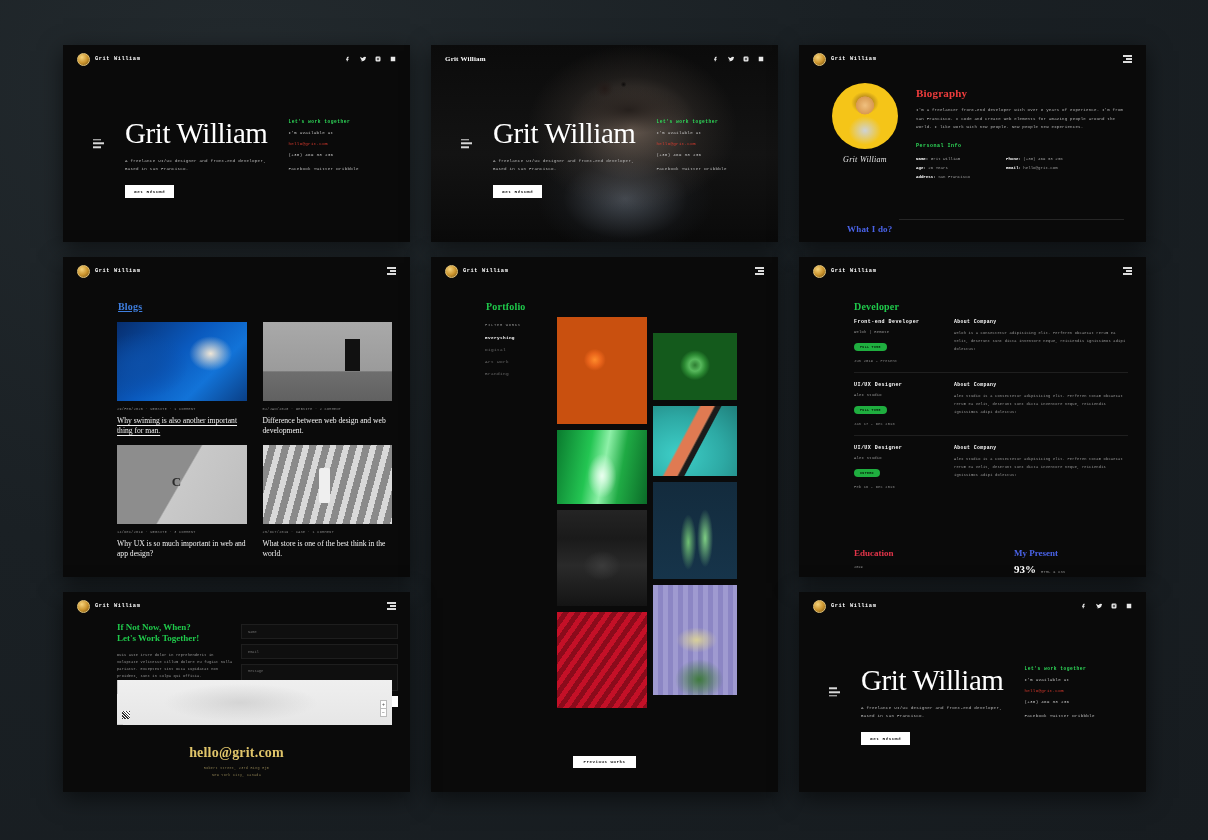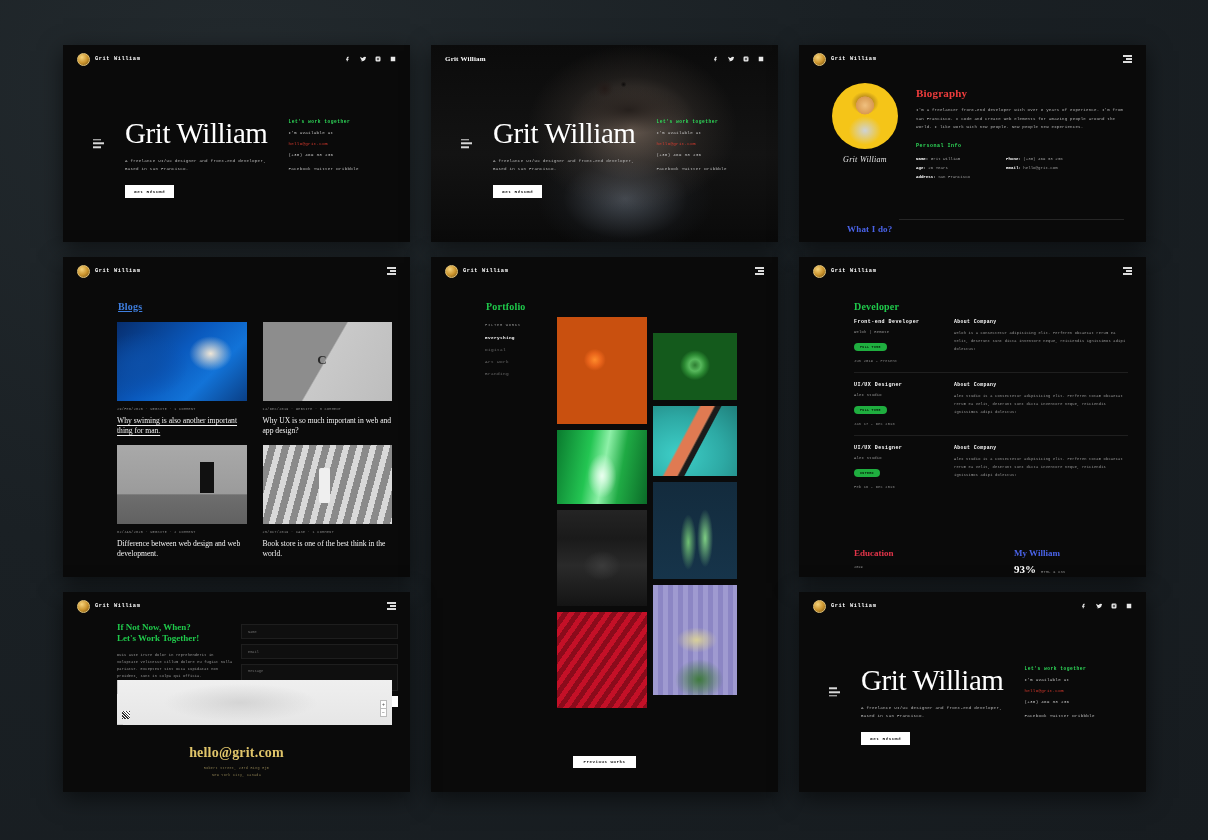--- a/index.html
+++ b/index.html
@@ -555,33 +555,33 @@
           </div>
     </div>
     <div class="sec-title blue">Blogs</div>
     <div class="blog-grid">
       <div class="blog-card">
         <div class="blog-img bi-swim"></div>
         <div class="blog-meta">29/FEB/2020  ·  WEBSITE  ·  1 COMMENT</div>
         <div class="blog-title underline">Why swiming is also another important thing for man.</div>
       </div>
       <div class="blog-card">
+        <div class="blog-img bi-door"></div>
+        <div class="blog-meta">02/JAN/2020  ·  WEBSITE  ·  2 COMMENT</div>
+        <div class="blog-title">Difference between web design and web development.</div>
+      </div>
+      <div class="blog-card">
         <div class="blog-img bi-c"></div>
         <div class="blog-meta">14/DEC/2019  ·  WEBSITE  ·  3 COMMENT</div>
         <div class="blog-title">Why UX is so much important in web and app design?</div>
       </div>
       <div class="blog-card">
-        <div class="blog-img bi-door"></div>
-        <div class="blog-meta">02/JAN/2020  ·  WEBSITE  ·  2 COMMENT</div>
-        <div class="blog-title">Difference between web design and web development.</div>
-      </div>
-      <div class="blog-card">
         <div class="blog-img bi-bottle"></div>
         <div class="blog-meta">25/OCT/2019  ·  CASE  ·  1 COMMENT</div>
-        <div class="blog-title">Book store is one of the best think in the world.</div>
+        <div class="blog-title">What store is one of the best think in the world.</div>
       </div>
     </div>
   </div>
 
   <div class="panel" style="grid-row: span 2;">
     <div class="topbar">
       <div class="brand">
         <span class="brand-avatar"></span>
         <span class="brand-name">Grit William</span>
       </div>
@@ -670,21 +670,21 @@
           <div class="exp-desc">Alex Studio is a consectetur adipisicing elit. Perferen totam obcaecat rerum ea velit, deserunt sunt dicta inventore neque, reiciendis ignissimos adipi dolectus!</div>
         </div>
       </div>
     </div>
     <div class="exp-bottom">
       <div class="eb-col">
         <div class="eb-title red">Education</div>
         <div class="eb-year">2019</div>
       </div>
       <div class="eb-col">
-        <div class="eb-title blue">My William</div>
+        <div class="eb-title blue">My Present</div>
         <div class="skill-row">
           <span class="skill-pct">93%</span>
           <span class="skill-label">HTML &amp; CSS</span>
         </div>
       </div>
     </div>
   </div>
 
   <div class="panel">
     <div class="topbar">

